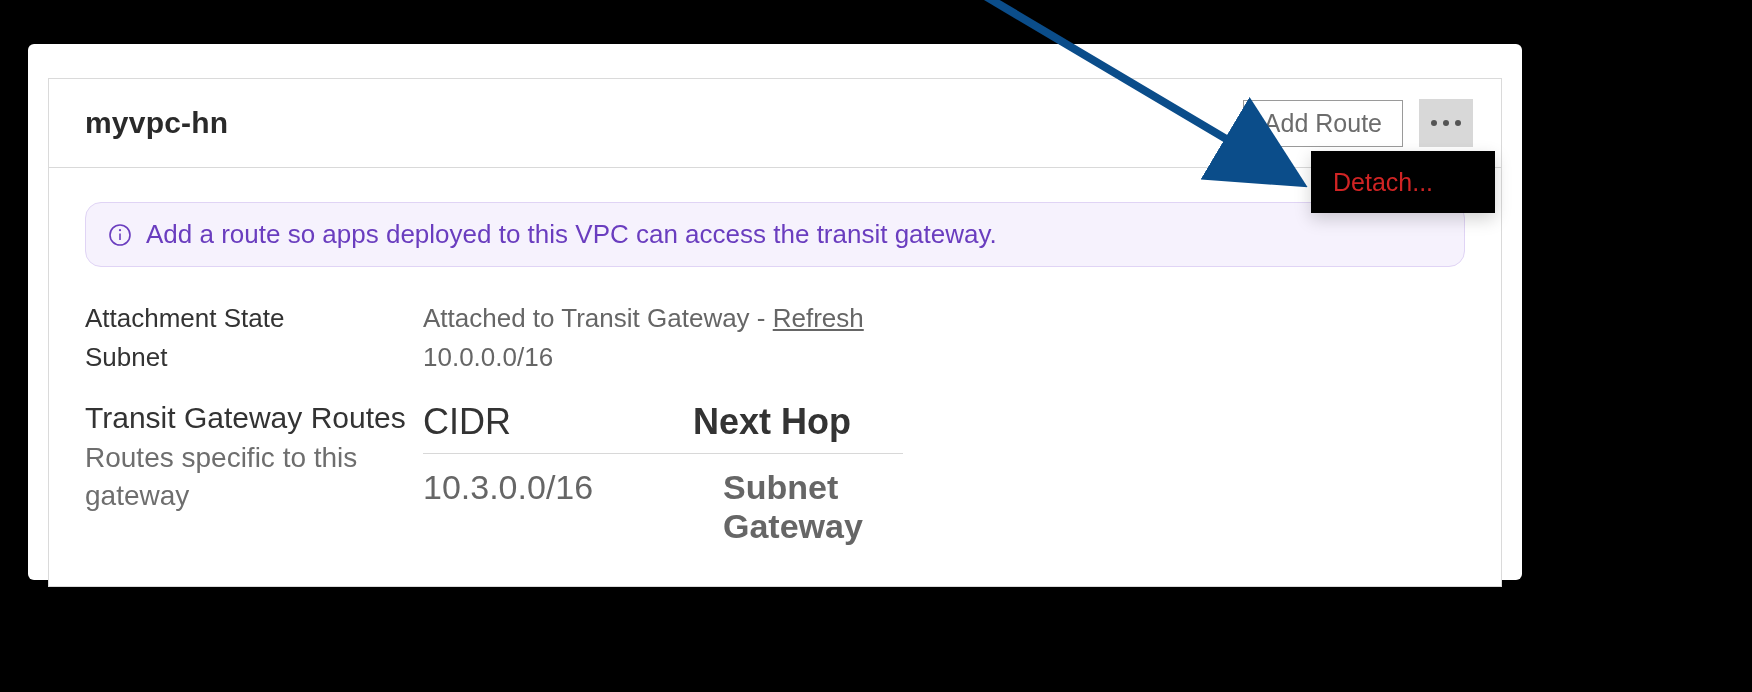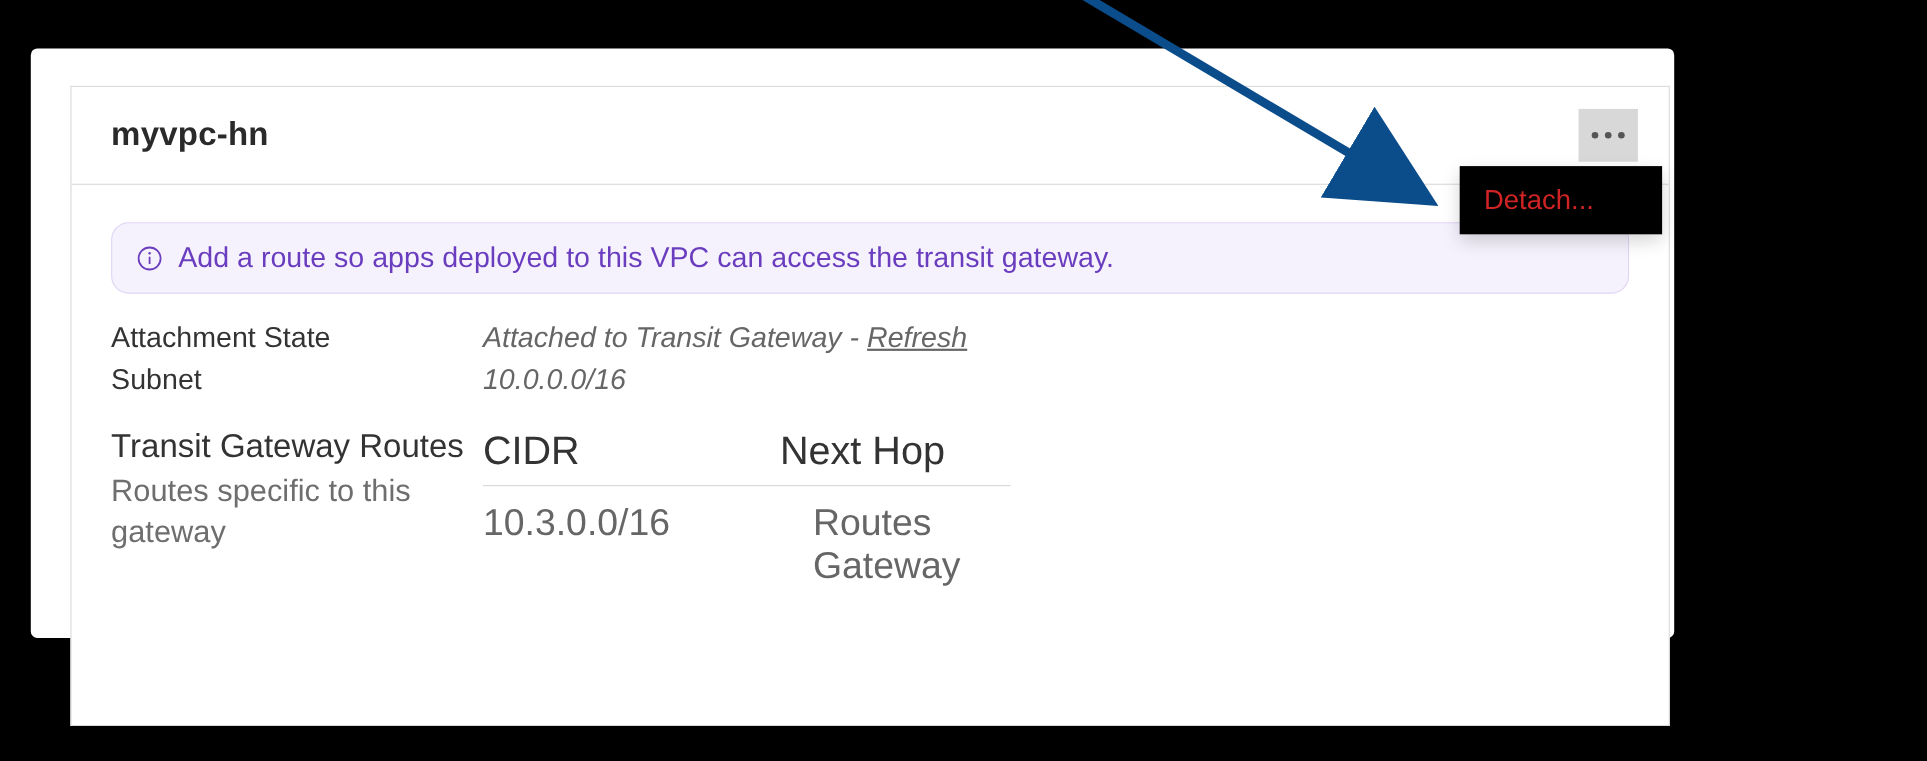--- a/index.html
+++ b/index.html
@@ -21,24 +21,24 @@
     left: 28px;
     top: 44px;
     width: 1494px;
     height: 536px;
     background: #fff;
     border-radius: 6px;
     box-shadow: 0 12px 30px rgba(0,0,0,0.45);
   }
   .panel {
     position: absolute;
-    left: 64px;
+    left: 48px;
     top: 78px;
     width: 1454px;
-    height: 582px;
+    height: 509px;
     border: 1px solid #dadada;
     background: #fff;
     box-sizing: border-box;
   }
   .panel-header {
     display: flex;
     align-items: center;
     justify-content: space-between;
     padding: 20px 28px 20px 36px;
     border-bottom: 1px solid #d9d9d9;
@@ -115,36 +115,35 @@
     width: 24px;
     height: 24px;
     flex: 0 0 24px;
   }
   .info-icon svg { display:block; }
   .alert-text {
     color: #6a3dbf;
     font-size: 26px;
   }
   .details {
-    margin-top: 20px;
+    margin-top: 32px;
   }
   .row {
     display: flex;
     padding: 4px 0;
   }
   .row .label {
     width: 338px;
     flex: 0 0 338px;
     color: #333;
     font-size: 26px;
   }
   .row .value {
     color: #666;
     font-size: 26px;
-    font-style: italic;
   }
   .sublabel {
     color: #6e6e6e;
     font-size: 28px;
     margin-top:4px;
     line-height:1.35;
   }
   .refresh-link {
     color: #666;
     text-decoration: underline;
@@ -172,21 +171,21 @@
     border-bottom:1px solid #d8d8d8;
   }
   .routes-row {
     display:flex;
     color:#666;
     font-size:34px;
     padding-top:14px;
     gap:30px;
   }
   .col-cidr { width: 270px; flex:0 0 270px;}
-  .col-next { flex:1;}
+  .col-next { flex:1;font-weight:bold;}
   
   .arrow {
     position:absolute;
     left: 935px;
     top: -30px;
     width: 480px;
     height: 240px;
     z-index: 100;
     pointer-events: none;
   }
@@ -195,20 +194,21 @@
 <body>
 
 <div class="stage">
   <div class="card"></div>
 
   <div class="panel">
 
     <div class="panel-header">
       <div class="panel-title">myvpc-hn</div>
       <div class="header-actions">
+        <button class="btn-outline">Add Route</button>
         <button class="btn-icon">
           <span class="dots">
               <span></span>
               <span></span>
               <span></span>
             </span>
         </button>
       </div>
     </div>
 
@@ -248,21 +248,21 @@
           <div class="sublabel">Routes specific to this gateway</div>
         </div>
         <div class="routes-right">
           <div class="routes-table">
             <div class="routes-head">
               <div class="col-cidr">CIDR</div>
               <div class="col-next">Next Hop</div>
             </div>
             <div class="routes-row">
               <div class="col-cidr">10.3.0.0/16</div>
-              <div class="col-next">Routes Gateway</div>
+              <div class="col-next">Subnet Gateway</div>
             </div>
           </div>
         </div>
       </div>
 
     </div>
   </div>
 
   <svg class="arrow" viewBox="0 0 480 240">
     <defs>

